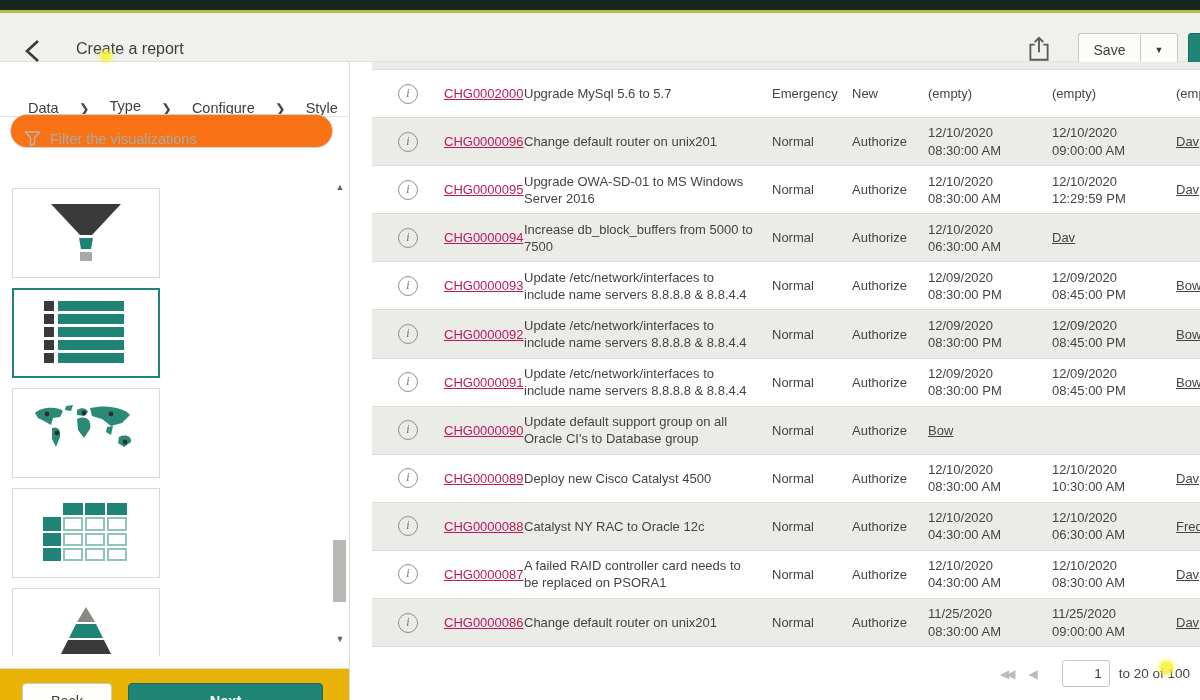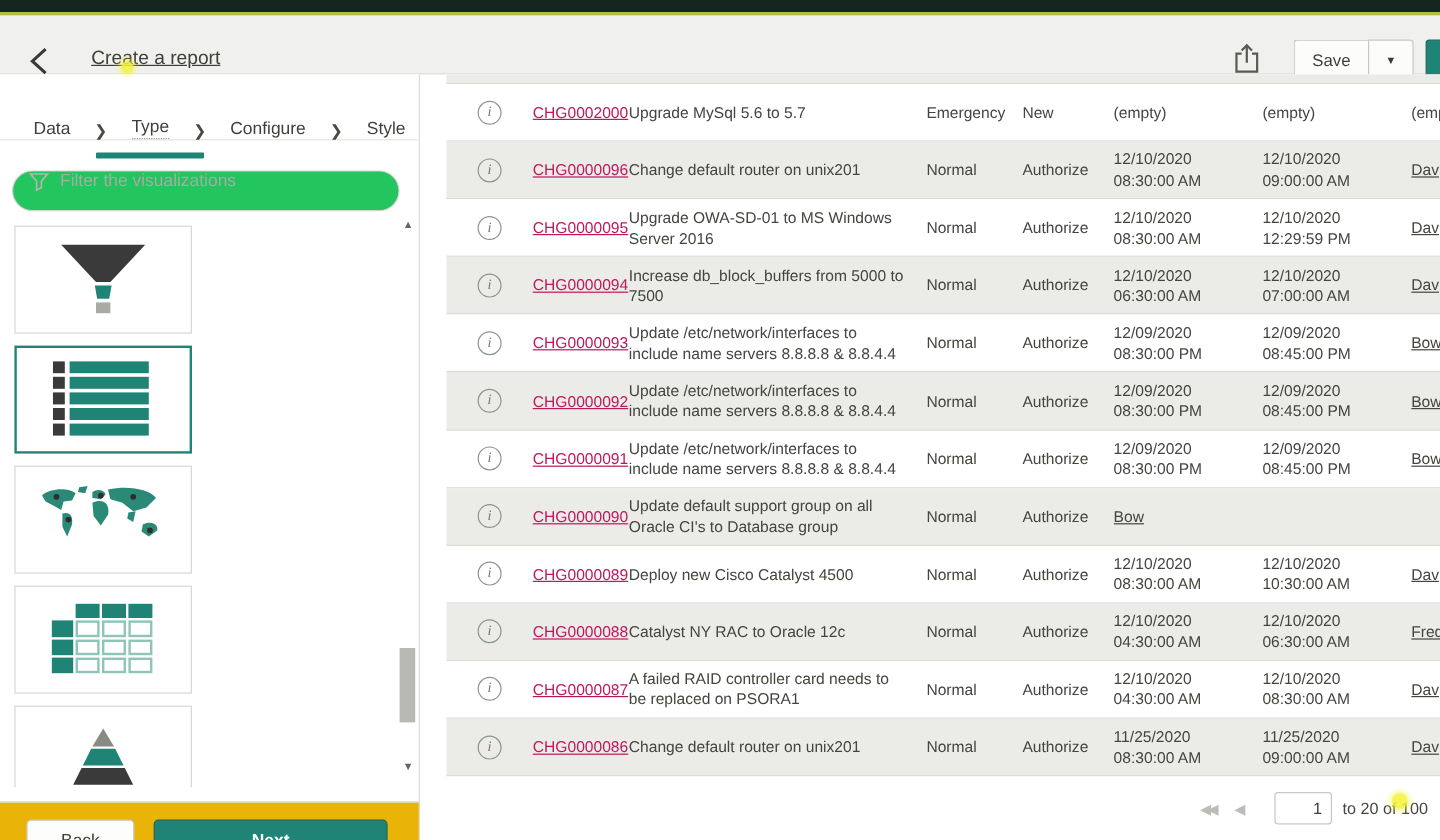--- a/index.html
+++ b/index.html
@@ -7,21 +7,21 @@
               font-family:"Liberation Sans", sans-serif; color:#45453f; }
   .abs { position:absolute; }
   #stage { position:relative; width:1200px; height:700px; }
 
   
   #topbar-dark   { top:0; left:0; width:1200px; height:10px; background:#152620; }
   #topbar-accent { top:10px; left:0; width:1200px; height:3px; background:#b9bd3f; }
   #header { top:13px; left:0; width:1200px; height:49px; background:#f0f0ee;
             border-bottom:1px solid #e0e0dc; }
   #back-btn { left:20px; top:24px; width:28px; height:28px; cursor:pointer; }
-  #page-title { left:76px; top:27px; font-size:16px; color:#3f3f39;text-decoration:underline; }
+  #page-title { left:76px; top:27px; font-size:16px; color:#3f3f39; }
   #share-btn { left:1026px; top:22px; width:26px; height:28px; }
   #save-btn { left:1078px; top:20px; width:62px; height:34px; background:#fcfcfb;
               border:1px solid #c8c8c4; border-right:none; border-radius:3px 0 0 3px;
               font-size:14px; color:#3f3f39; display:flex; align-items:center; justify-content:center; }
   #save-caret-btn { left:1140px; top:20px; width:38px; height:34px; background:#fcfcfb;
               border:1px solid #c8c8c4; border-radius:0 3px 3px 0;
               display:flex; align-items:center; justify-content:center; }
   #save-caret-btn .caret { font-size:9px; color:#3a3a35; }
   #run-btn { left:1188px; top:20px; width:26px; height:34px; background:#1f8476;
              border:1px solid #186a5f; border-radius:3px; }
@@ -30,23 +30,23 @@
   #panel { top:62px; left:0; width:350px; height:638px; background:#fff;
            border-right:1px solid #dcdcd8; }
   #crumbs { position:absolute; top:0; left:0; right:0; height:55px; display:flex;
             align-items:flex-end; padding-left:28px; border-bottom:1px solid #e4e4e0;
             font-size:14.5px; color:#3f3f39; }
   .crumb { cursor:pointer; }
   .crumb-sep { margin:0 20px; font-size:13px; color:#4a4a44; }
   .crumb.active { position:relative; border-bottom:1px dotted #9a9a94; padding-bottom:1px; }
   .crumb.active::after { content:""; position:absolute; left:50%; transform:translateX(-50%);
             bottom:-17px; width:90px; height:5px; background:#1f8476; border-radius:1px; }
-  #filter-wrap { position:absolute; top:80px; left:10px; width:323px; height:34px;
-            border:1px solid #d2d2ce; border-radius:17px; background:#22c55e;
-            display:flex; align-items:flex-start; padding-left:13px; }
+  #filter-wrap { position:absolute; top:52px; left:10px; width:323px; height:34px;
+            border:1px solid #d2d2ce; border-radius:17px; background:#f97316;
+            display:flex; align-items:flex-end; padding-left:13px; }
   #filter-input { border:none; outline:none; flex:1; margin-left:9px; font-size:14.5px;
             color:#45453f; background:transparent; font-family:"Liberation Sans",sans-serif; }
   #filter-input::placeholder { color:#aaaaa3; }
 
   #viz-list { position:absolute; top:110px; left:0; right:0; bottom:44px; overflow:hidden; }
   .viz { position:absolute; left:12px; width:148px; height:90px; background:#fff;
          border:1px solid #d8d8d4; display:flex; align-items:center; justify-content:center;
          cursor:pointer; }
   .viz.selected { border:2px solid #1f8476; }
   #viz-0 { top:16px; } #viz-1 { top:116px; } #viz-2 { top:216px; }
@@ -281,21 +281,20 @@
     <div class="cell-info">
       <div class="info-icon">i</div>
     </div>
     <div class="cell-number">
       <span>CHG0000094</span>
     </div>
     <div class="cell-desc">Increase db_block_buffers from 5000 to 7500</div>
     <div class="cell-priority">Normal</div>
     <div class="cell-state">Authorize</div>
     <div class="cell-date">12/10/2020 06:30:00 AM</div>
-    <div class="cell-date">12/10/2020 07:00:00 AM</div>
     <div class="cell-name">Dav</div>
   </div>
         <div class="row">
     <div class="cell-info">
       <div class="info-icon">i</div>
     </div>
     <div class="cell-number">
       <span>CHG0000093</span>
     </div>
     <div class="cell-desc">Update /etc/network/interfaces to include name servers 8.8.8.8 &amp; 8.8.4.4</div>

